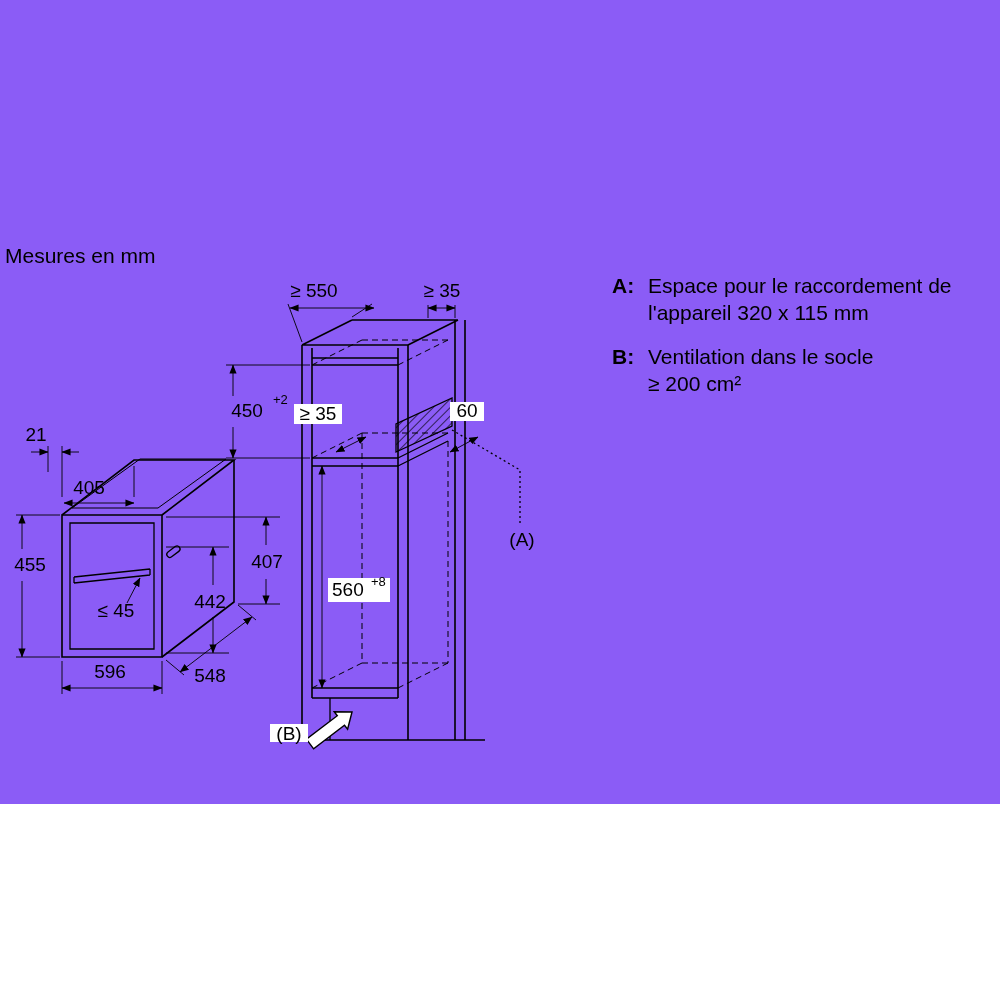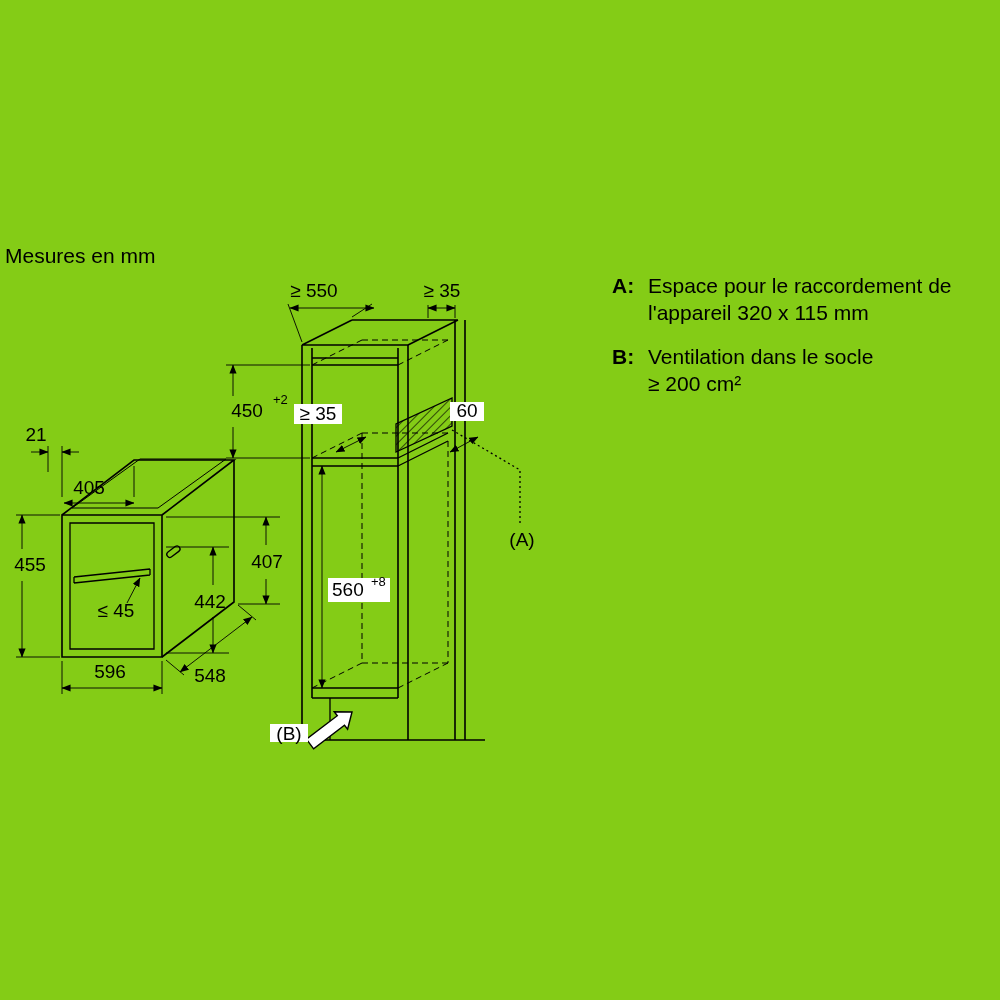--- a/index.html
+++ b/index.html
@@ -1,16 +1,16 @@
 <!DOCTYPE html>
 <html><head>
 <meta charset="utf-8">
 <style>
   html,body { margin:0; padding:0; background:#fff; }
-  .stage { position:relative; width:1000px; height:1000px; background:#84cc16; overflow:hidden; }
+  .stage { position:relative; width:1000px; height:804px; background:#8b5cf6; overflow:hidden; }
   svg text {
     font-family:"Liberation Sans", sans-serif;
     fill:#000;
     font-size:19px;
   }
   svg text.sup   { font-size:13px; }
   svg text.big   { font-size:21px; }
   svg text.bold  { font-weight:bold; }
   svg .ln   { stroke:#000; fill:none; stroke-width:1.6; }
   svg .ln2  { stroke:#000; fill:none; stroke-width:1.3; }

